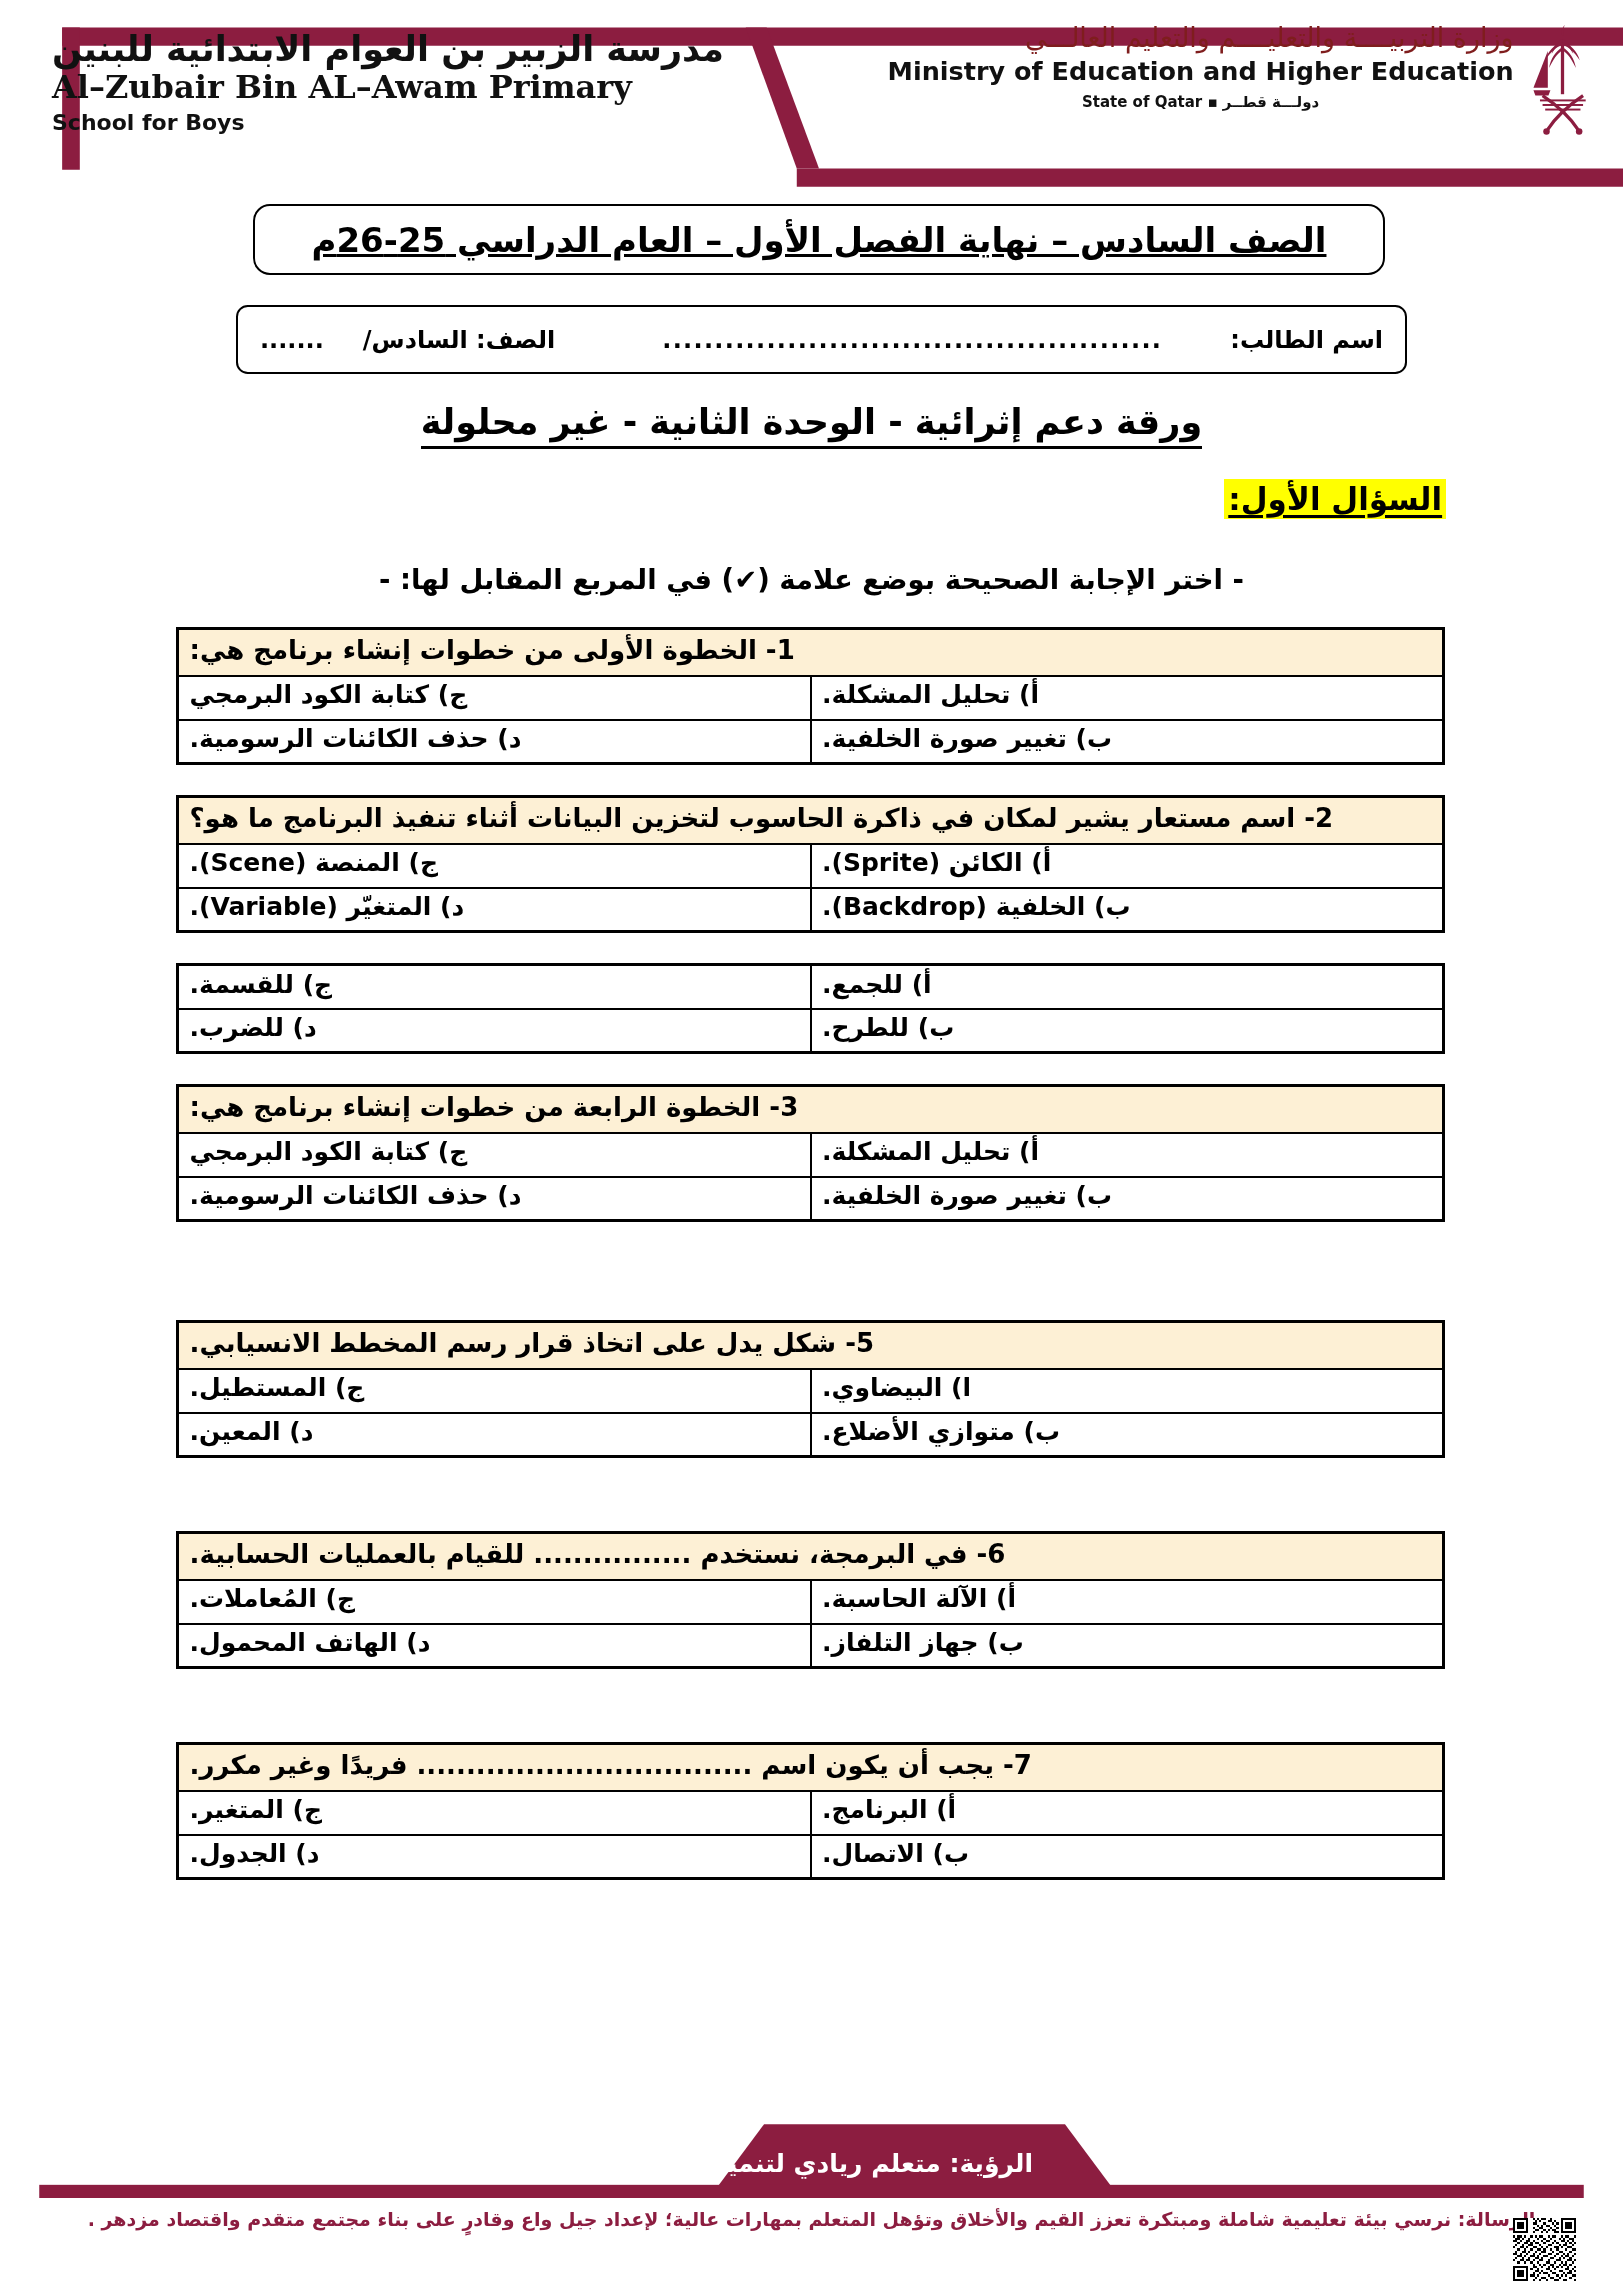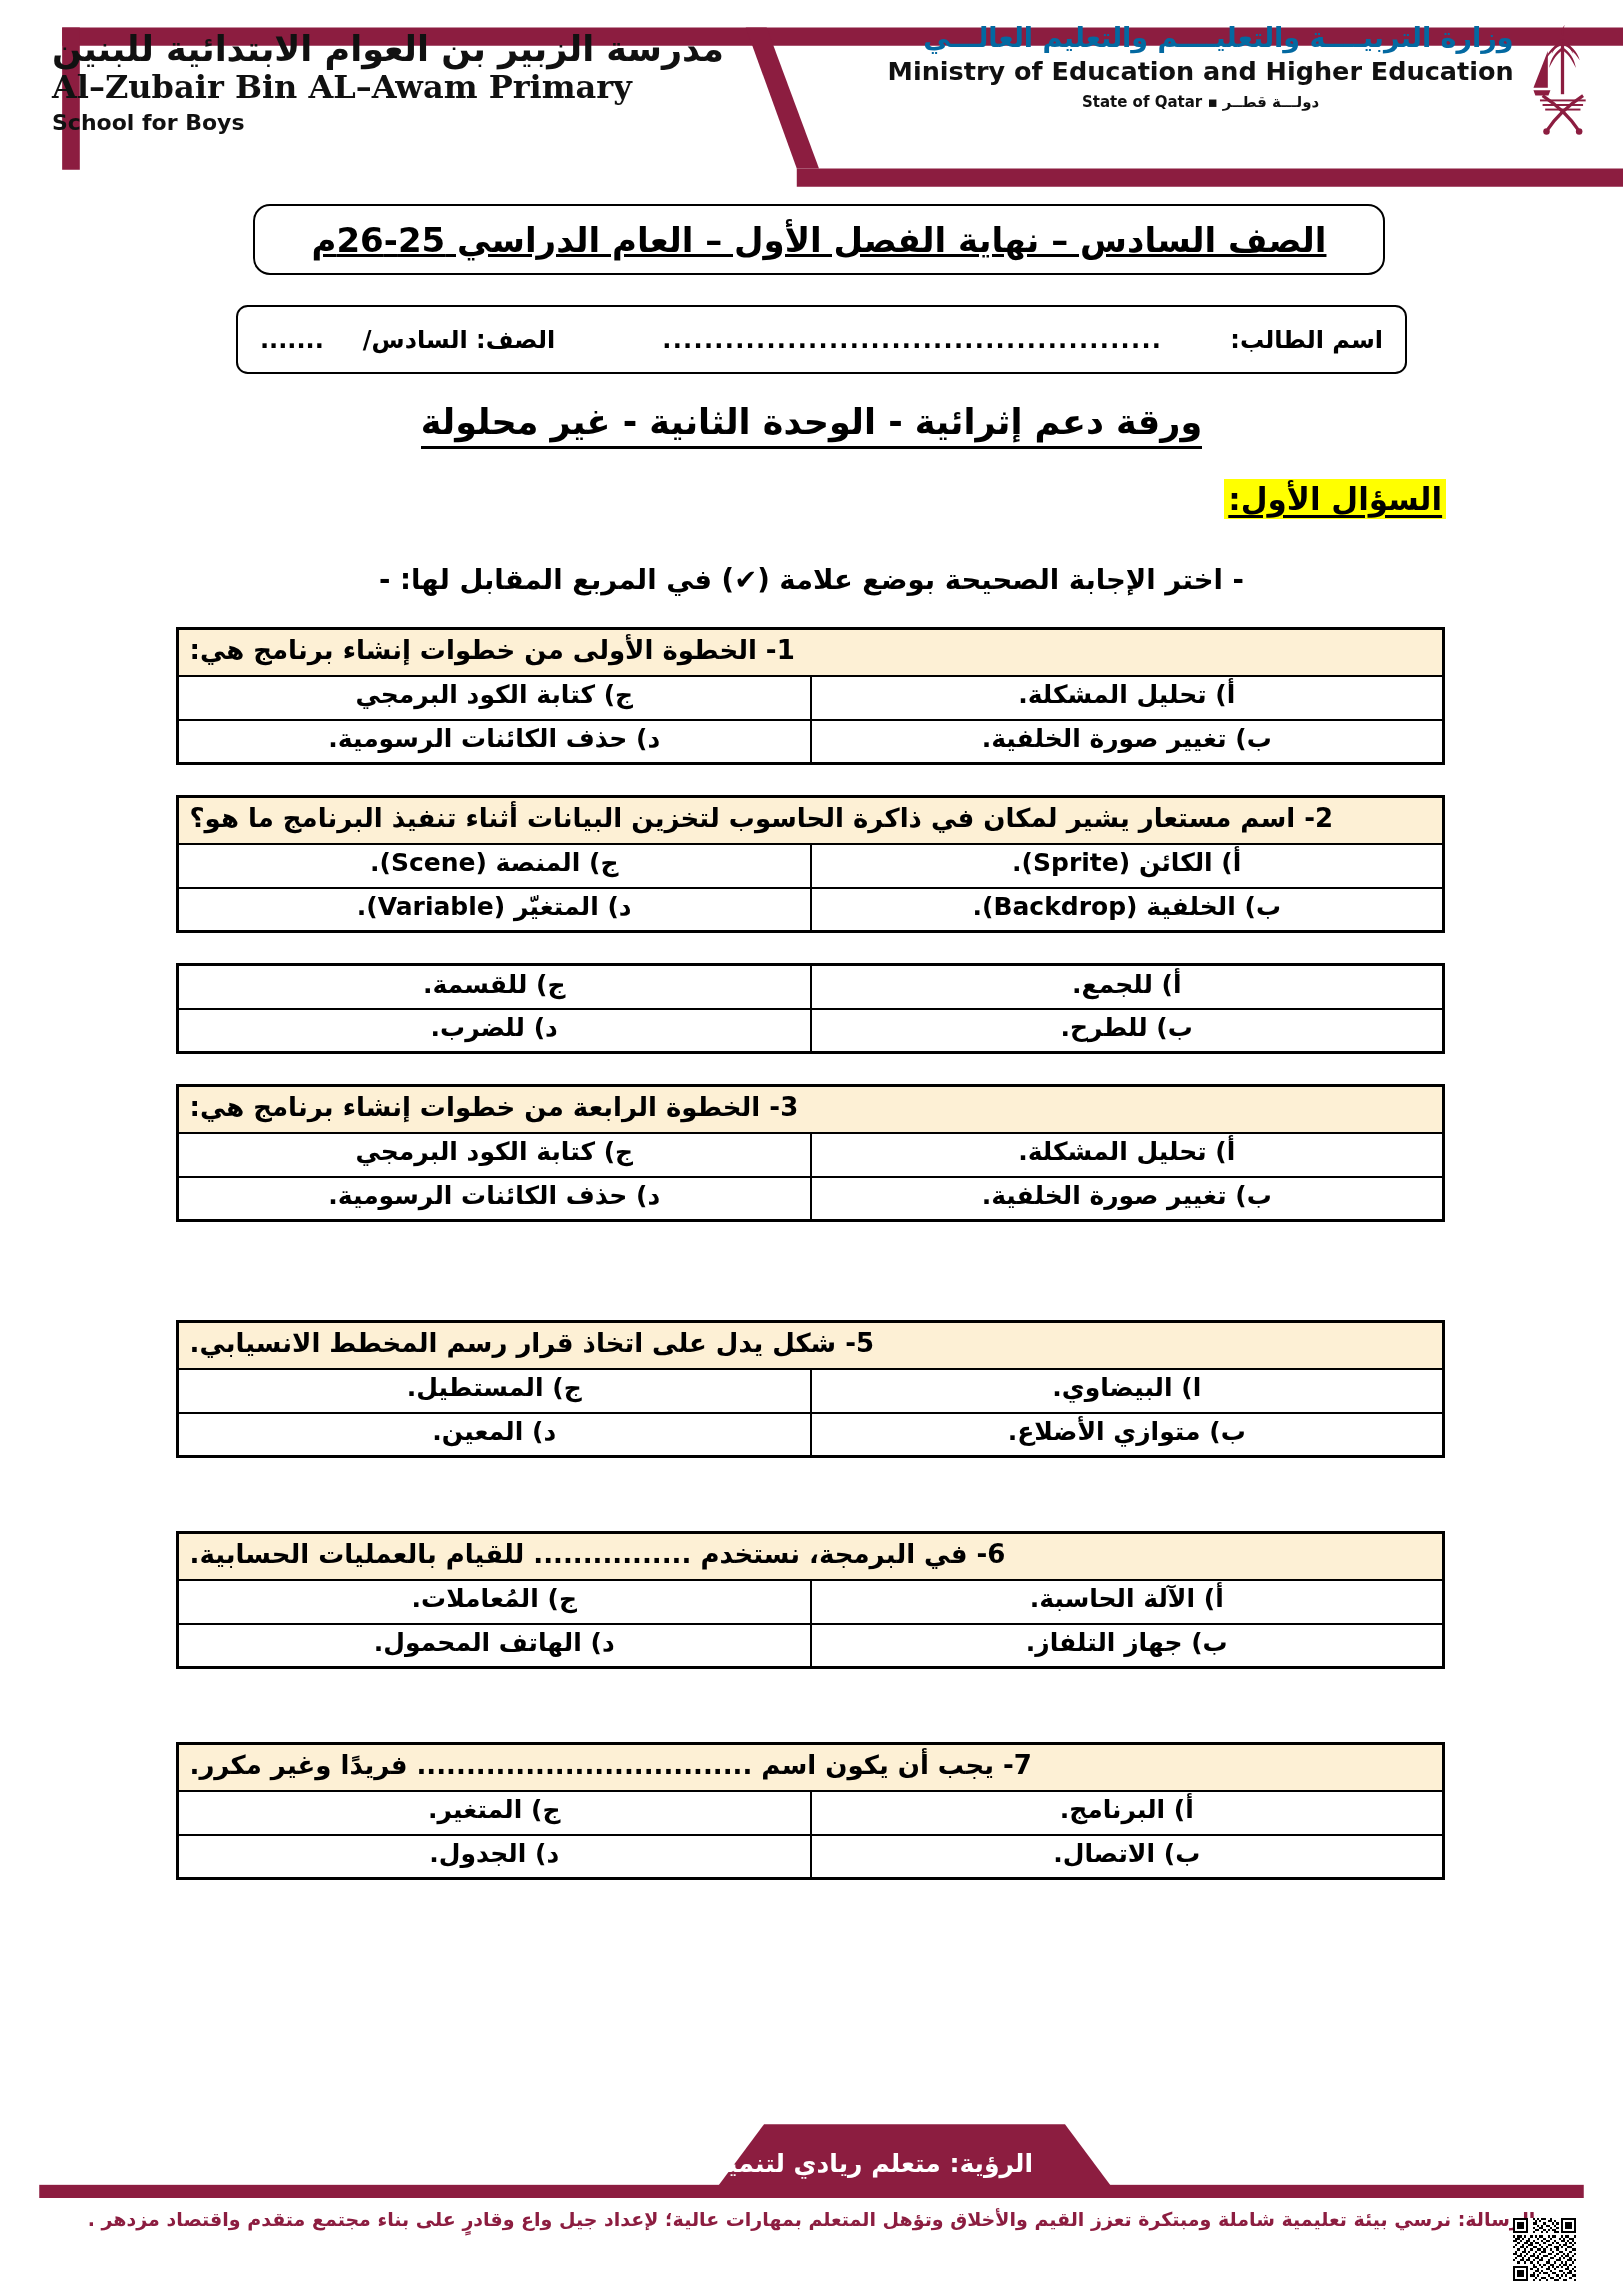--- a/index.html
+++ b/index.html
@@ -81,22 +81,22 @@
     top: 22px;
     right: 26px;
     display: flex;
     align-items: flex-start;
     gap: 14.4px;
     direction: ltr;
   }
   .moe-text { text-align: right; direction: rtl; }
   .moe-text .ar {
     font-size: 27px;
-    font-weight: bold;
-    color: #0369a1;
+    font-weight: normal;
+    color: #7f1d1d;
     line-height: 1.22;
     white-space: nowrap;
     letter-spacing: 0.7px;
   }
   .moe-text .en {
     direction: ltr;
     text-align: right;
     font-size: 25.5px;
     font-weight: bold;
     color: #111;
@@ -244,21 +244,21 @@
     color: #000;
     text-align: left;
     padding: 2.6px 10.5px 6.5px 10.5px !important;
     line-height: 1.05;
   }
   .opt {
     height: 44px;
     font-size: 25px;
     font-weight: bold;
     color: #000;
-    text-align: center;
+    text-align: left;
     padding: 1.3px 10.5px 5.2px 10.5px !important;
     line-height: 1.05;
     background: #fff;
   }
 
   .gap-tall { margin-bottom: 98px; }
   .gap-mid  { margin-bottom: 73px; }
 
   
   .footer {

